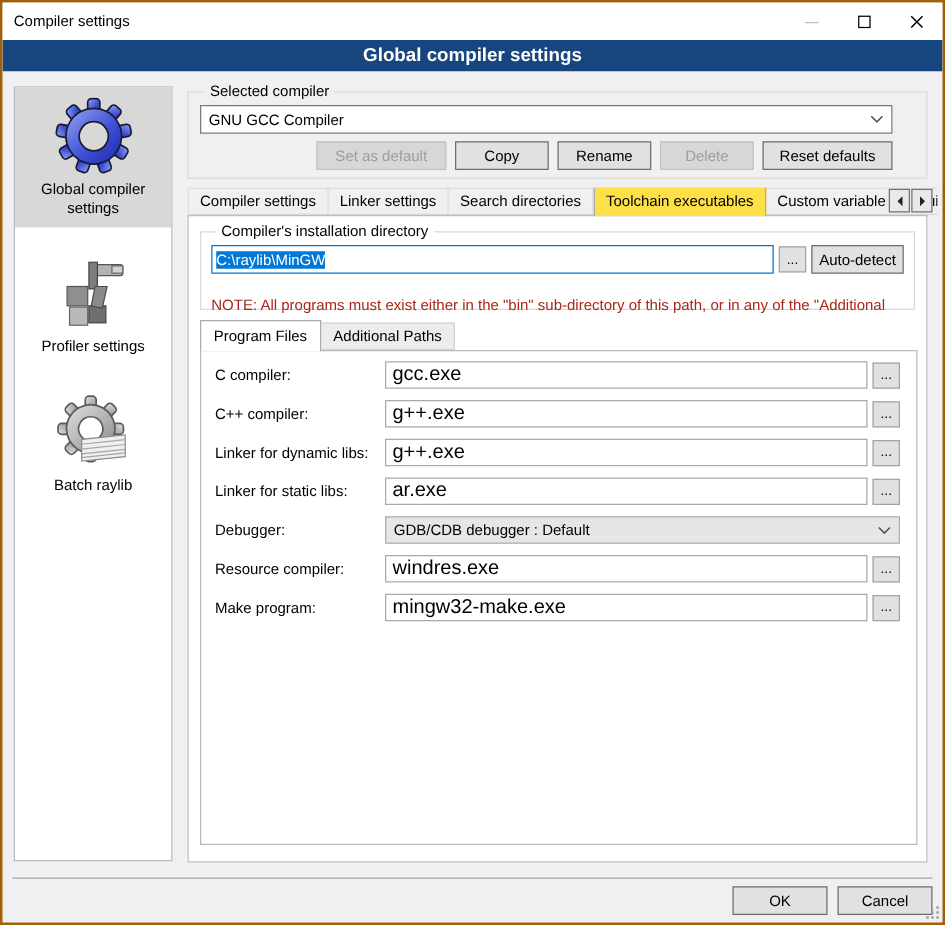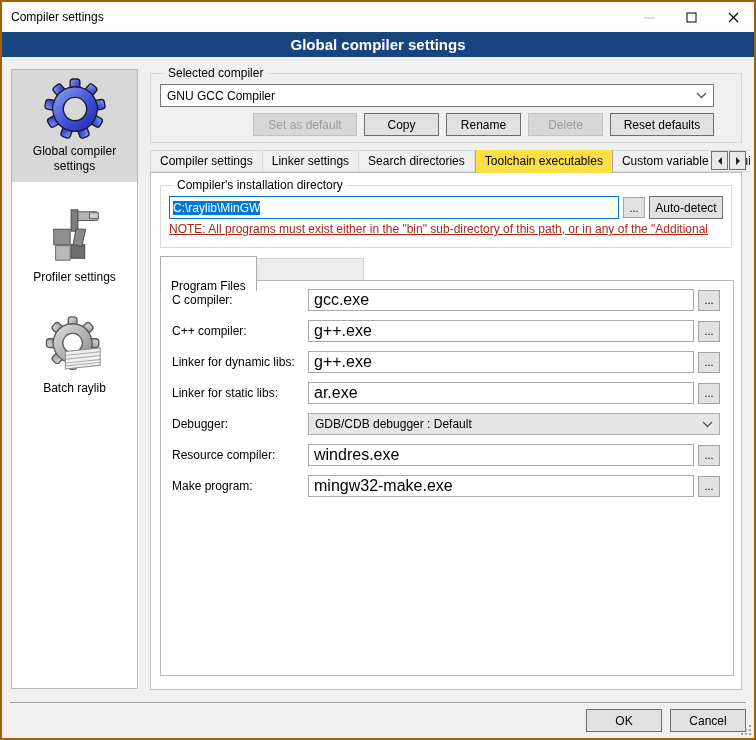--- a/index.html
+++ b/index.html
@@ -58,25 +58,25 @@
              border:1px solid #bdbdbd; z-index:2; }
   .install-group { position:absolute; left:9px; top:5px; width:572px; height:70px; padding:4px 8px 4px 8px;
                    border:1px solid #d9d9d9; }
   .path-row { display:flex; align-items:center; gap:4px; }
   .path-input { flex:1; height:23px; border:1px solid #0078d7; background:#fff; display:flex;
                 align-items:center; padding:0 3px; overflow:hidden; white-space:nowrap; }
   .path-input .sel { background:#0078d7; color:#fff; }
   .browse-btn { width:22px; height:21px; background:#e1e1e1; border:1px solid #a3a3a3;
                 display:flex; align-items:center; justify-content:center; font-size:11px; line-height:8px; }
   .autodetect-btn { width:74px; height:23px; }
-  .note { color:#a8281a; margin-top:3px; white-space:nowrap; overflow:hidden;text-decoration:underline; }
+  .note { color:#a8281a; margin-top:18px; white-space:nowrap; overflow:hidden; }
 
   
   .subtabstrip { position:absolute; left:9px; top:85px; display:flex; }
-  .subtab { padding:17px 10px; height:22px; line-height:21px; background:#ececec; border:1px solid #d3d3d3;
+  .subtab { padding:0 10px; height:22px; line-height:21px; background:#ececec; border:1px solid #d3d3d3;
             border-left:none; cursor:default; }
   .subtab:first-child { border-left:1px solid #d3d3d3; }
   .subtab.active { margin-top:-2px; height:25px; line-height:24px; background:#fff;
                    border:1px solid #ababab; border-bottom:none; z-index:4; position:relative; }
   .subpage { position:absolute; left:9px; top:107px; width:574px; height:396px; background:#fff;
              border:1px solid #b9b9b9; z-index:2; padding:8px 13px 0 11px; }
 
   .field-row { display:flex; align-items:center; margin-bottom:9px; }
   .field-label { width:136px; flex:none; }
   .field-input { flex:1; height:22px; border:1px solid #a9a9a9; background:#fff; padding:0 5px;

